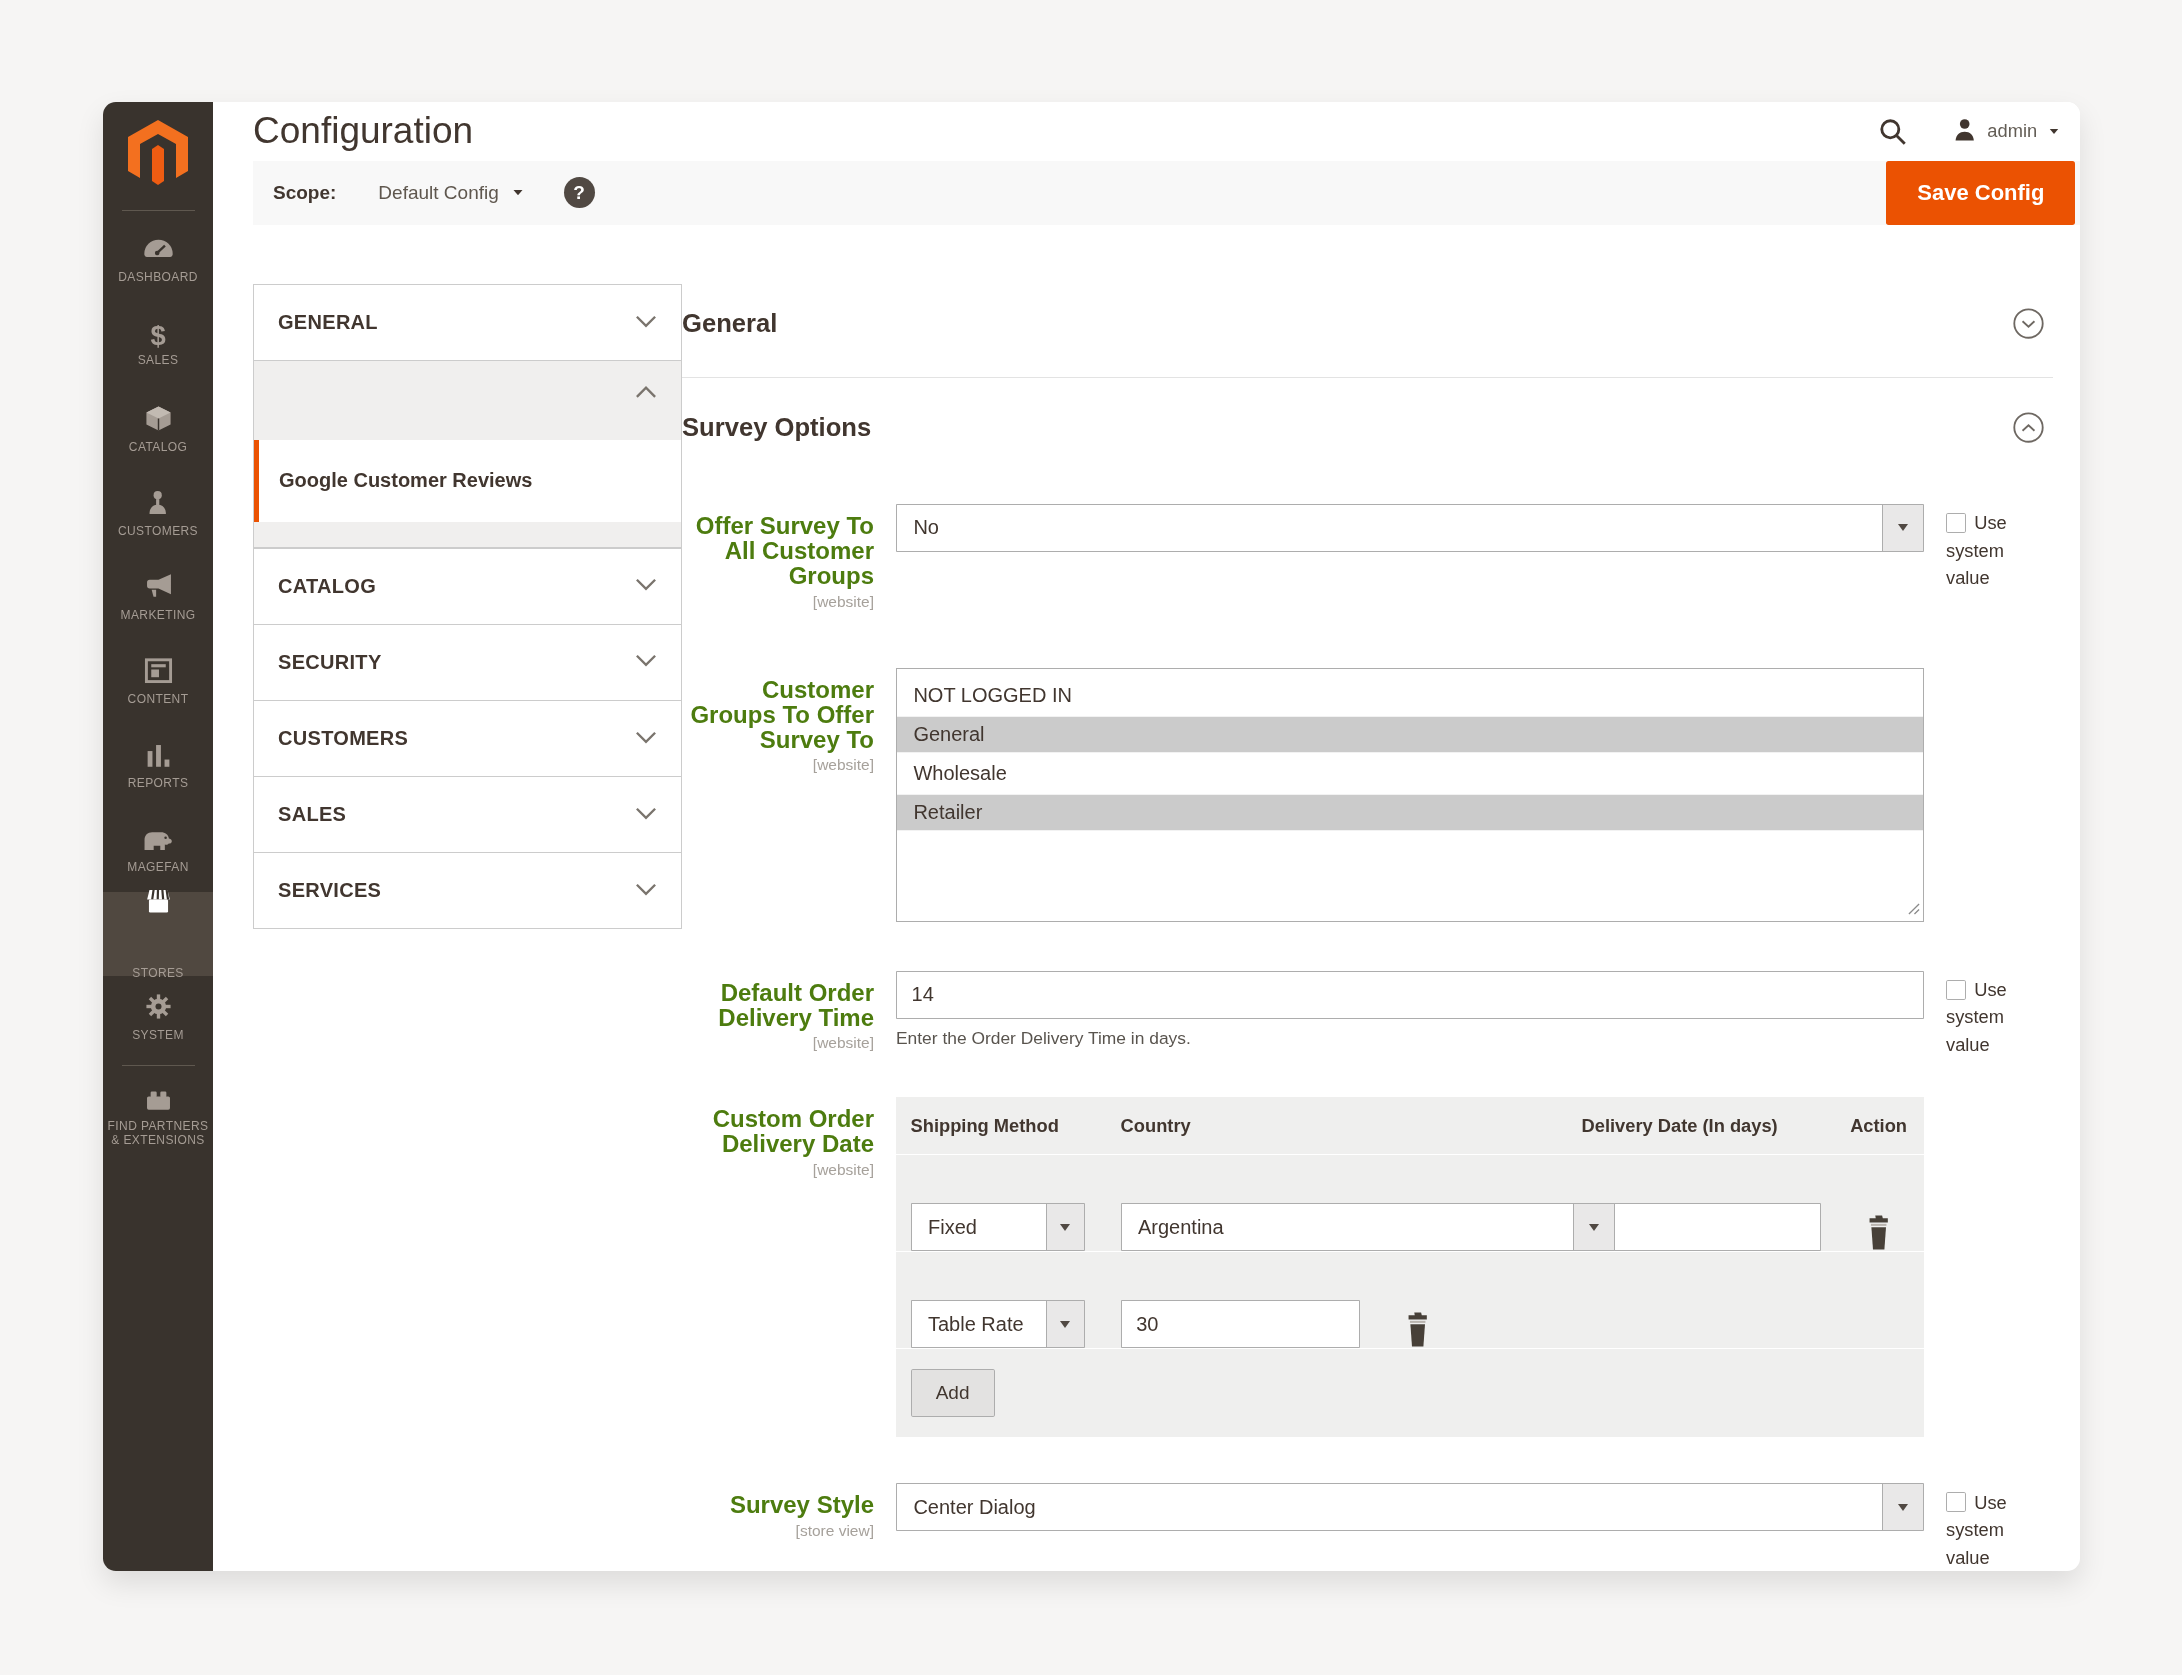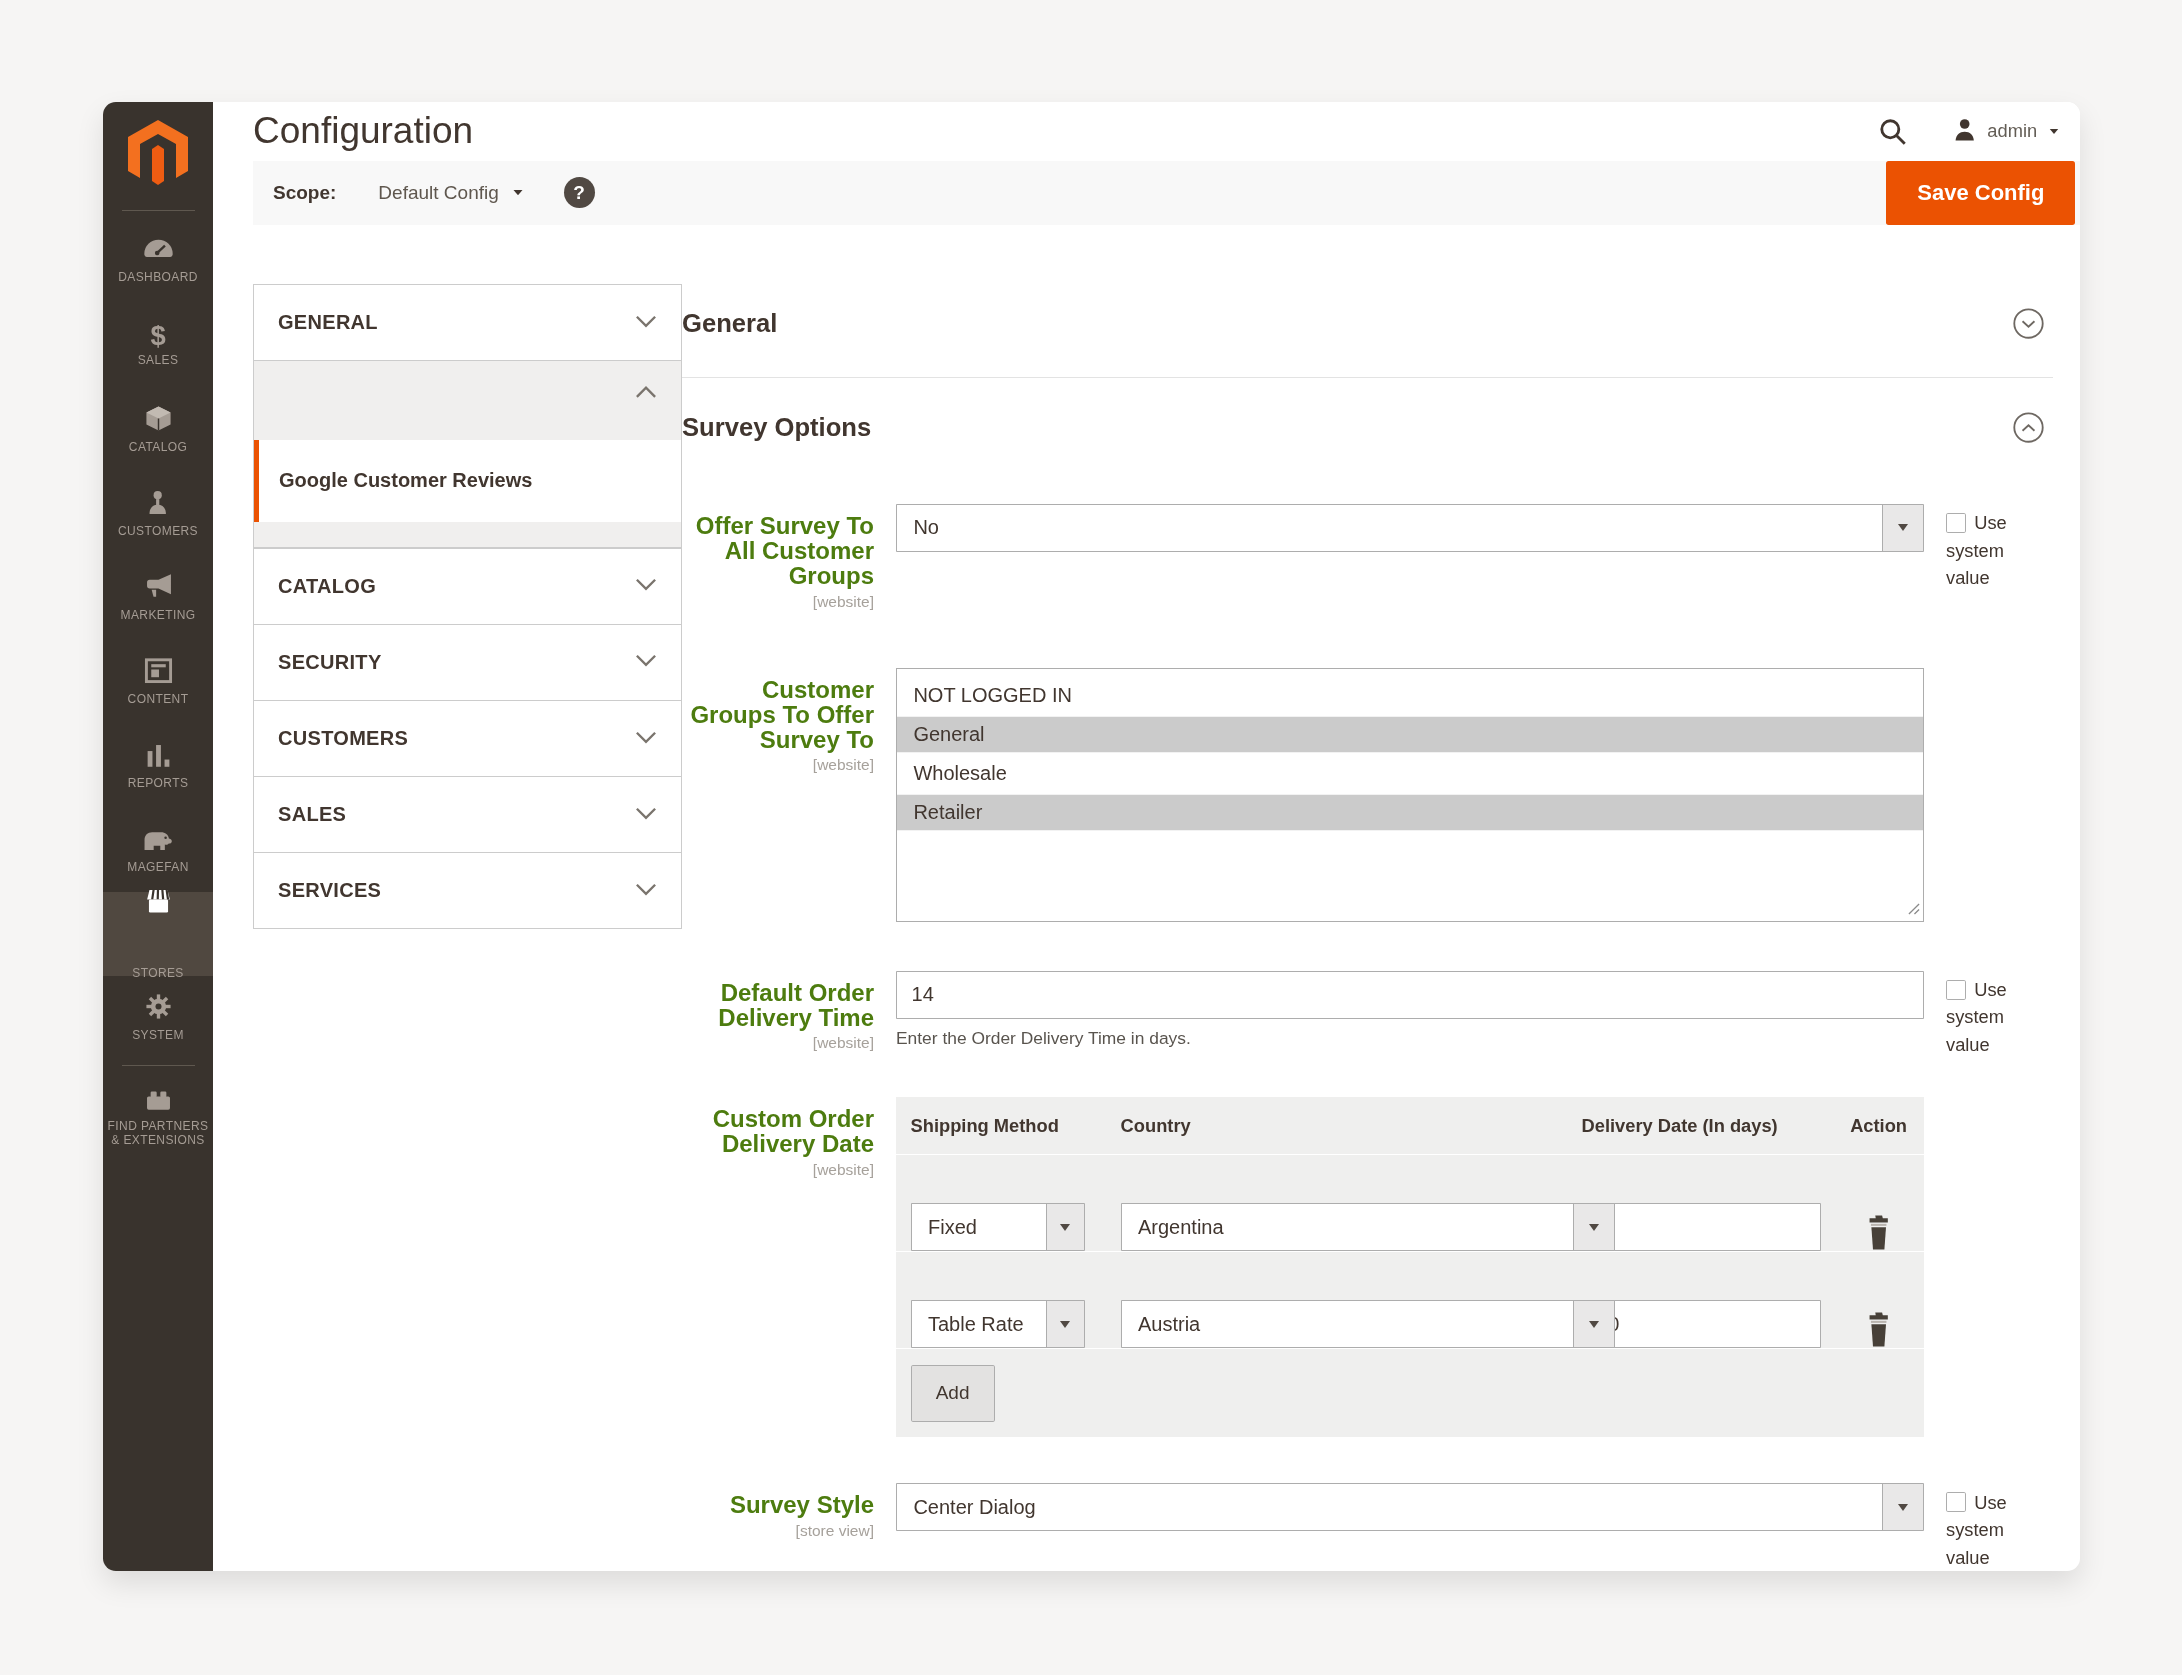--- a/index.html
+++ b/index.html
@@ -91,21 +91,21 @@
   .c-ship { width:210px; margin-left:14.6px; }
   .c-country { width:461px; }
   .c-days { width:267px; }
   .c-action { width:60px; display:flex; justify-content:center; }
   .cd-head .hd { font-size:18.3px; font-weight:700; color:#41362f; }
   .sel-s { width:174px; padding-right:46px; }
   .sel-s .arrow-box { width:38px; }
   .sel-c { width:494px; }
   .inp-days { width:239px; }
   .trash-btn { background:none; border:none; cursor:pointer; padding:0; line-height:0; }
-  .add-btn { margin-left:14.6px; width:84px; height:57px; background:#e3e2e1; border:0.9px solid #adadad; border-radius:1.8px;
+  .add-btn { margin-left:14.6px; width:84px; height:48px; background:#e3e2e1; border:0.9px solid #adadad; border-radius:1.8px;
              font-size:19px; color:#41362f; font-family:"Liberation Sans",sans-serif; cursor:pointer; }
 
   .mb62 { margin-bottom:57px; }
   .mb43 { margin-bottom:39px; }
   .mb50 { margin-bottom:46px; }
   .icon-btn { background:none; border:none; padding:0; line-height:0; cursor:pointer; }
 </style>
 </head>
 <body>
 
@@ -475,28 +475,20 @@
 
               <div class="cd-row">
                 <div class="c-ship">
                   <div class="fake-select sel-s">
                     <span>Table Rate</span>
                     <span class="arrow-box">
                         <span class="tri"></span>
                       </span>
                   </div>
                 </div>
-                <div class="c-country">
-                  <div class="fake-select sel-c">
-                    <span>Austria</span>
-                    <span class="arrow-box">
-                        <span class="tri"></span>
-                      </span>
-                  </div>
-                </div>
                 <div class="c-days">
                   <input class="tinput inp-days" type="text" value="30" style="">
                 </div>
                 <div class="c-action">
                   <button class="trash-btn">
                     <span>
                       <svg width="27.4" height="37" viewBox="0 0 24 32" fill="#474038">
                           <path d="M9 1h6l.6 2.6H20v3.6H4V3.6h5.4z"></path>
                           <rect x="5.2" y="8.4" width="13.6" height="1.8" fill="#b9b4ae"></rect>
                           <path d="M5.6 11.4h12.8L17 31H7z"></path>

